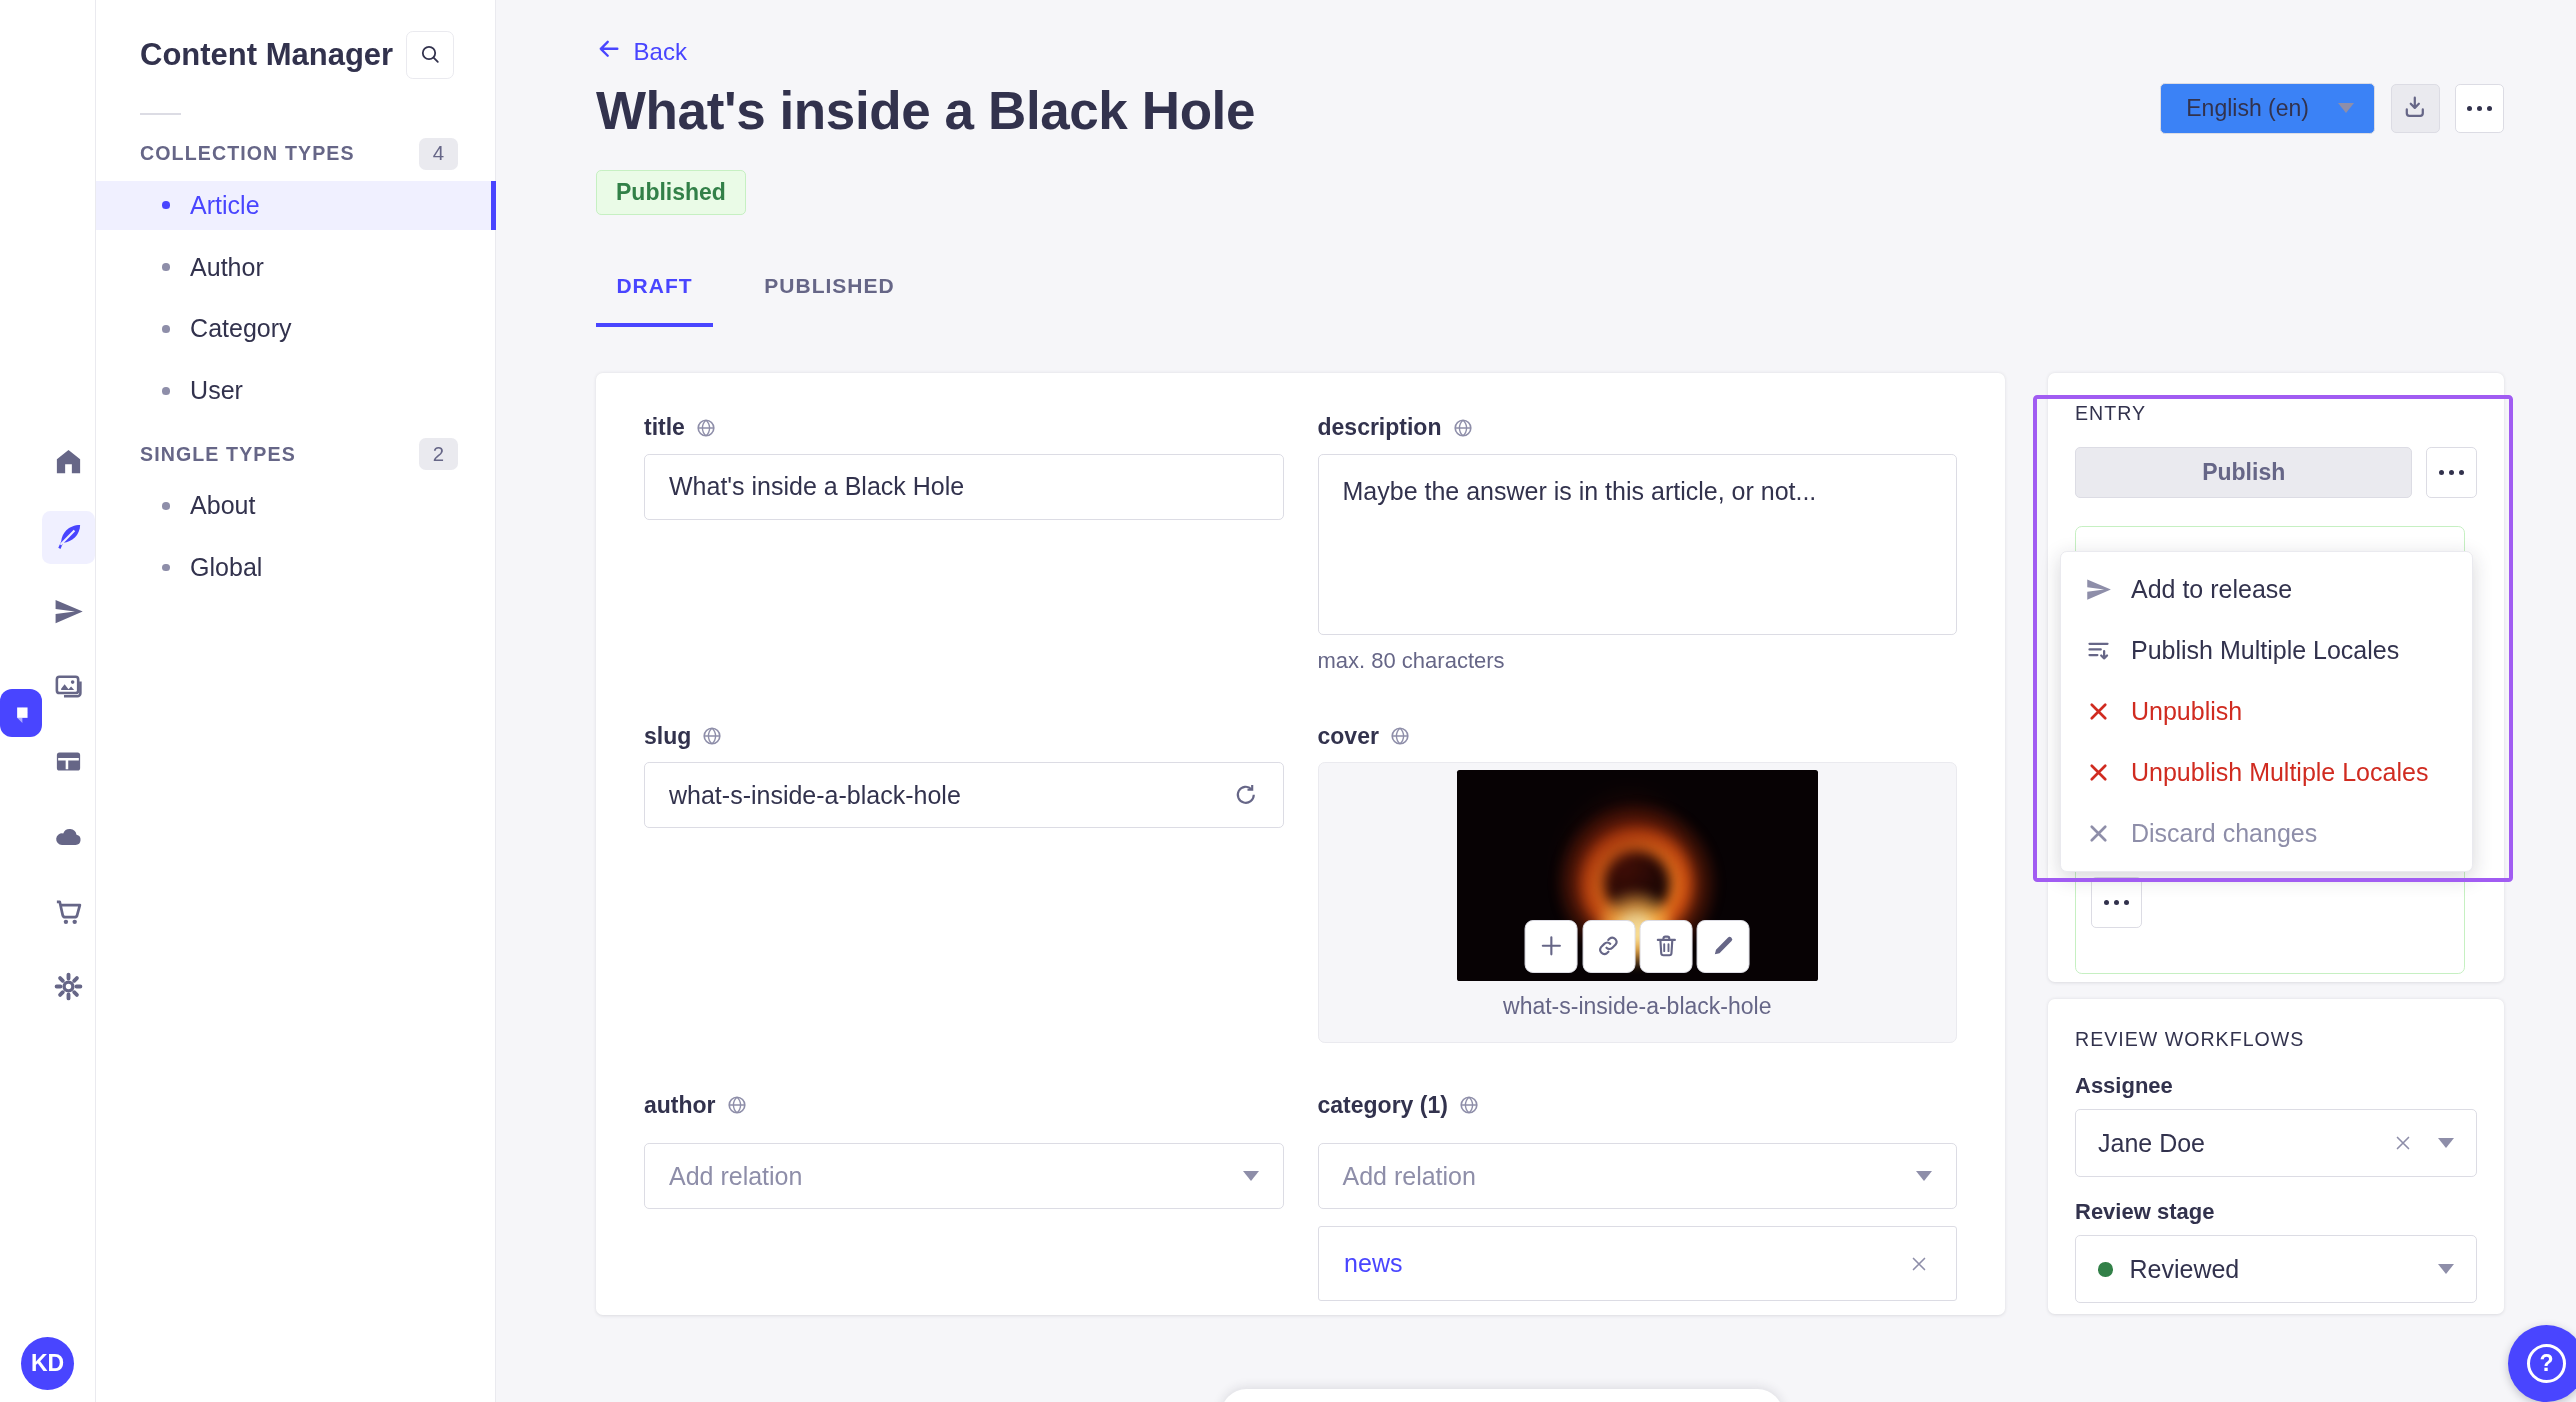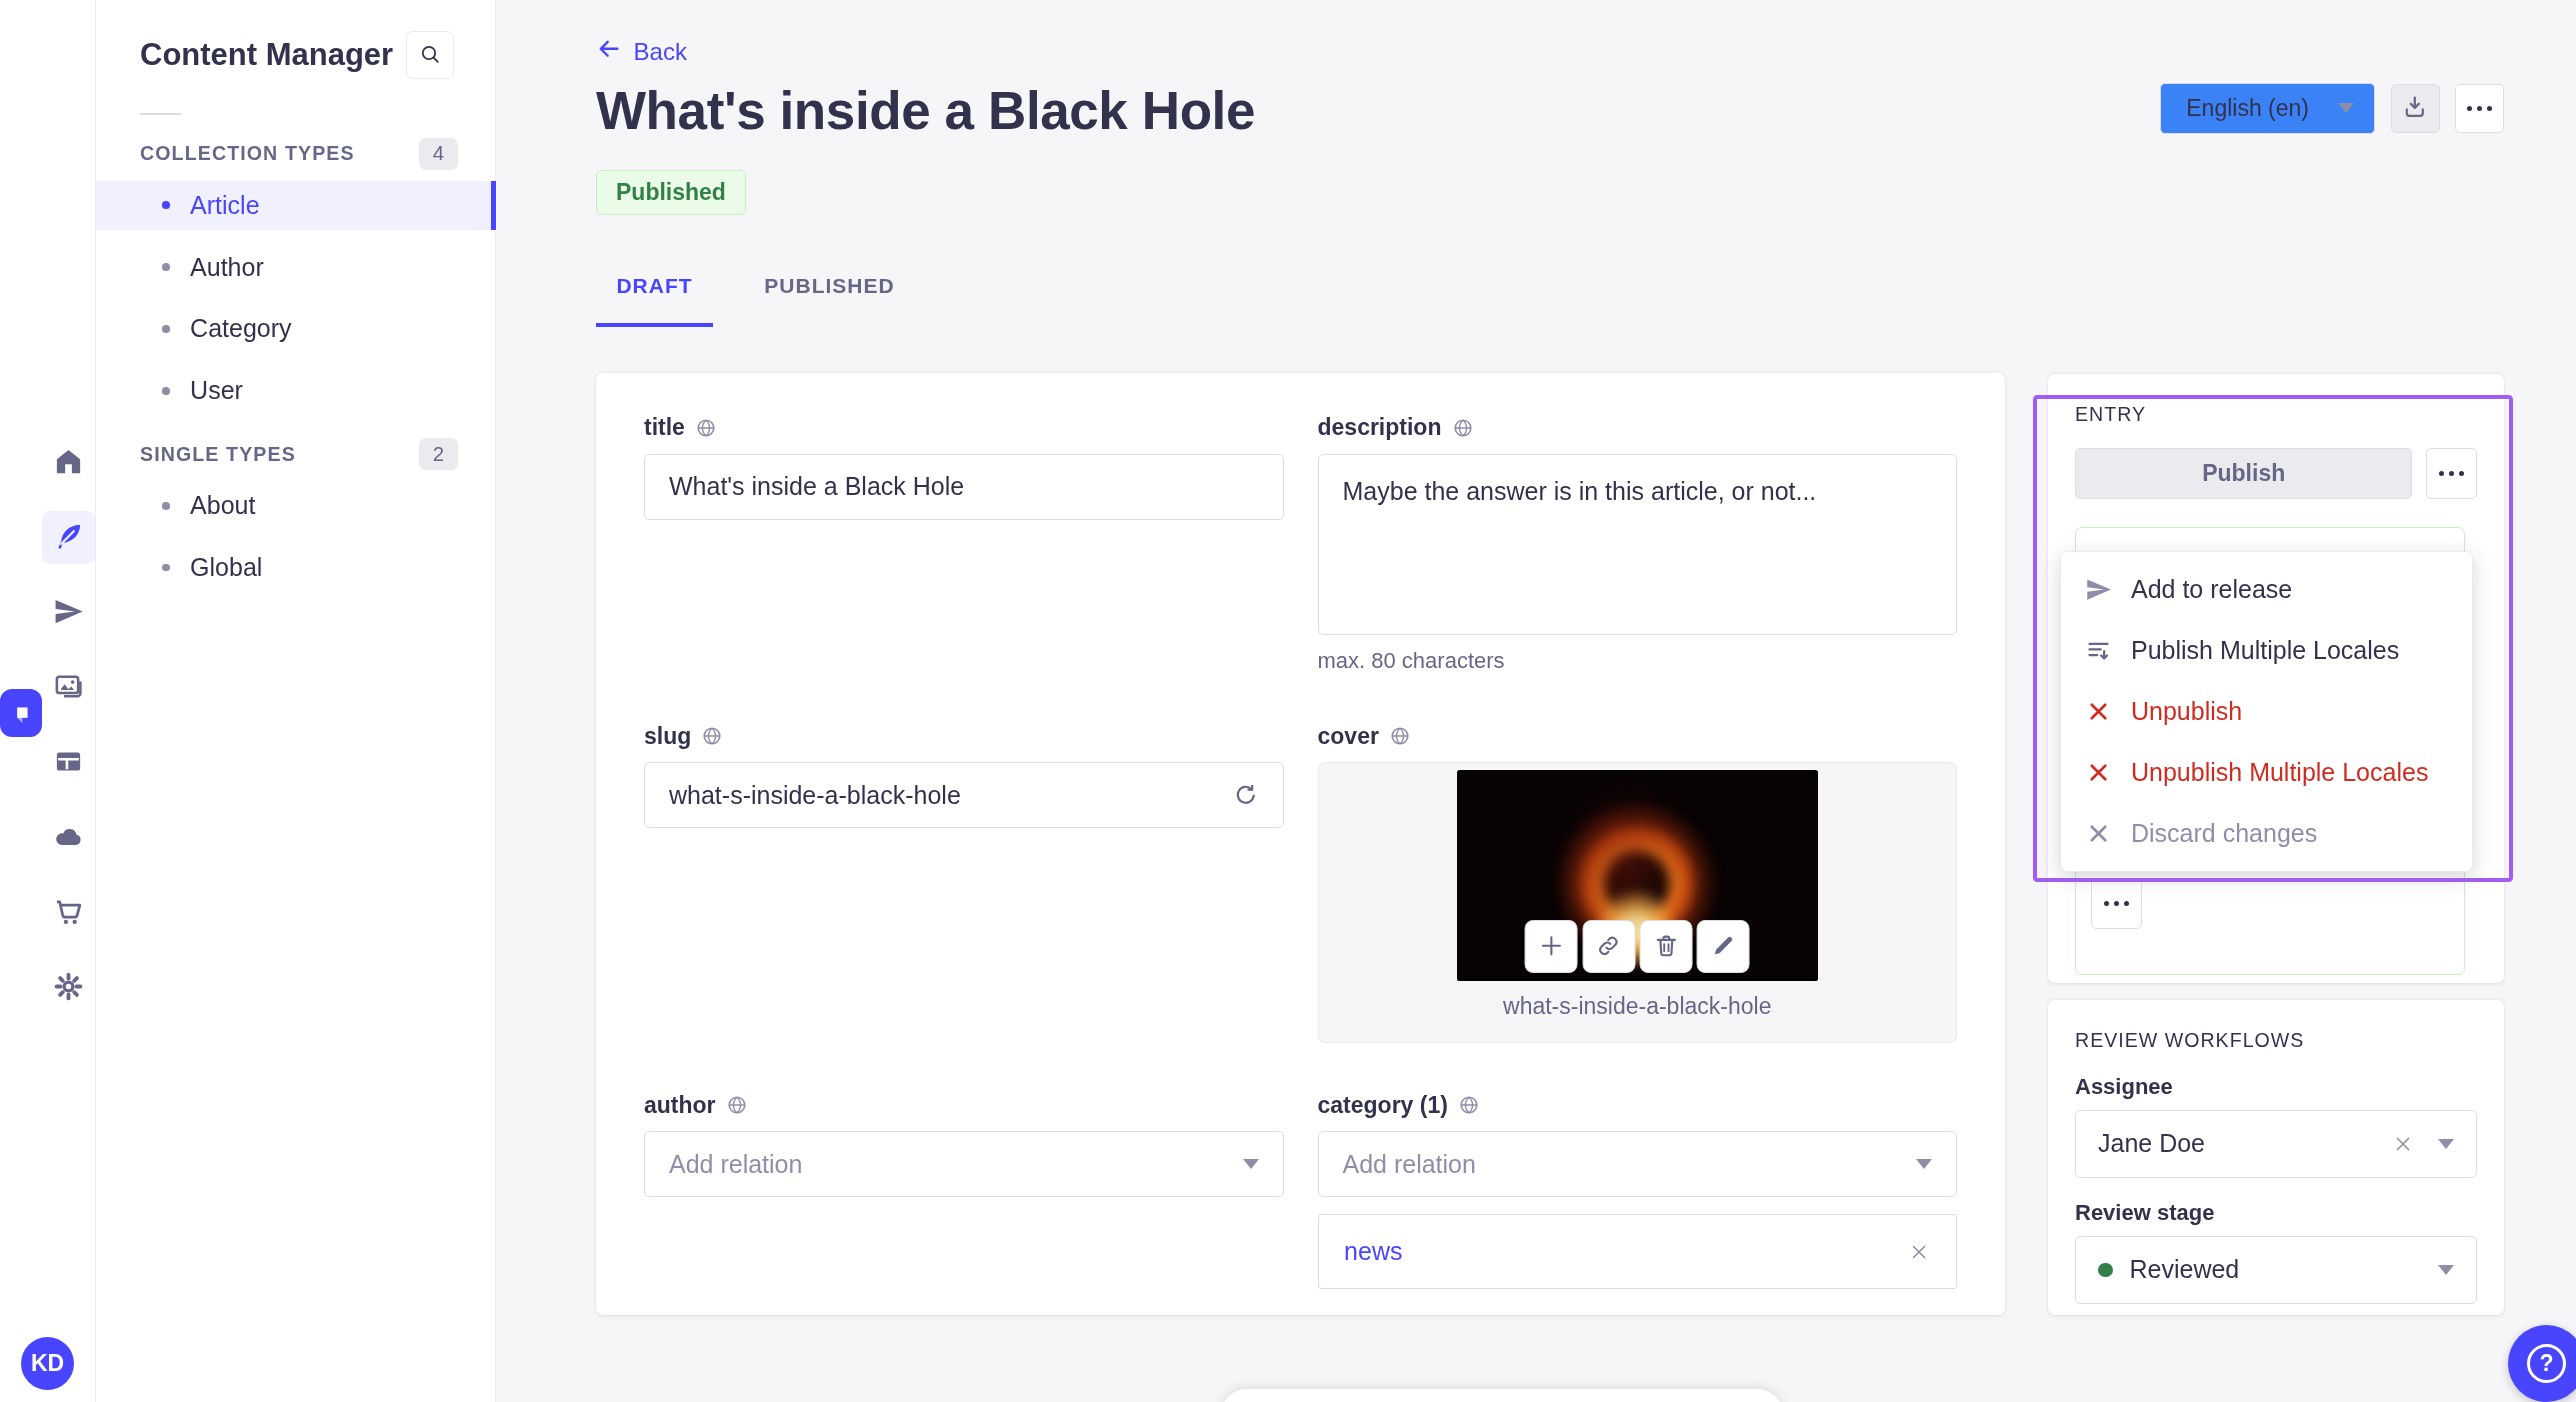--- a/index.html
+++ b/index.html
@@ -63,21 +63,21 @@
   .badge-published{display:inline-flex;align-items:center;margin-top:29px;height:43px;padding:0 19px;
                    background:#eafbe7;border:0.9px solid #c6f0c2;border-radius:5.1px;color:#328048;
                    font-size:23px;font-weight:700;}
   .tabs{display:flex;margin-top:51px;}
   .tab{padding:0 20.4px;height:41px;font-size:21px;font-weight:700;letter-spacing:1px;cursor:pointer;
        display:flex;align-items:center;justify-content:center;position:relative;color:#666687;}
   .tab + .tab{margin-left:31px;}
   .tab.active{color:#4945ff;}
   .tab.active::after{content:"";position:absolute;left:0;right:0;bottom:-20.4px;height:4.3px;background:#4945ff;}
 
-  .body-row{display:flex;margin-top:66px;gap:43px;align-items:flex-end;}
+  .body-row{display:flex;margin-top:66px;gap:43px;align-items:center;}
 
   
   .form-card{width:1409px;height:942px;background:#fff;border-radius:6.8px;box-sizing:border-box;
              box-shadow:0 0.9px 3.4px rgba(33,33,52,.12);padding:41px 48px;overflow:hidden;}
   .form-row{display:grid;grid-template-columns:1fr 1fr;column-gap:34px;align-items:start;}
   .form-row + .form-row{margin-top:48px;}
   .field-label{display:flex;align-items:center;gap:10.2px;font-size:23px;font-weight:700;color:#32324d;height:28px;}
   .globe{color:#8e8ea9;display:flex;}
   .globe svg{width:22px;height:22px;}
   .input{margin-top:12px;height:66px;border:0.9px solid #dcdce4;border-radius:5.1px;background:#fff;cursor:text;
@@ -97,21 +97,21 @@
   .blackhole::before{content:"";position:absolute;left:50%;top:54%;width:170px;height:183px;transform:translate(-50%,-50%);
              background:
                radial-gradient(circle at 49% 74%,rgba(255,235,160,.95) 0 11px,rgba(255,190,80,.85) 22px,transparent 41px),
                radial-gradient(circle at 50% 50%,transparent 25.6px,rgba(250,125,30,.9) 38px,rgba(225,85,18,.9) 49px,rgba(140,38,8,.5) 63px,transparent 83px);
              filter:blur(4.3px);}
   .cover-actions{position:absolute;left:50%;transform:translateX(-50%);bottom:7.7px;display:flex;gap:4.3px;z-index:2;}
   .cover-btn{width:53px;height:53px;background:#fff;border:0.9px solid #dcdce4;border-radius:8.5px;cursor:pointer;
              color:#666687;display:flex;align-items:center;justify-content:center;}
   .cover-btn svg{width:25.6px;height:25.6px;}
   .cover-caption{margin-top:12px;font-size:23px;color:#666687;}
-  .select{margin-top:12px;height:66px;border:0.9px solid #dcdce4;border-radius:5.1px;background:#fff;cursor:pointer;
+  .select{margin-top:24px;height:66px;border:0.9px solid #dcdce4;border-radius:5.1px;background:#fff;cursor:pointer;
           display:flex;align-items:center;justify-content:space-between;padding:0 24px;font-size:25px;color:#8e8ea9;box-sizing:border-box;}
   .relation-box{margin-top:17px;height:75px;border:0.9px solid #dcdce4;border-radius:3px;background:#fff;
           display:flex;align-items:center;justify-content:space-between;padding:0 25.6px;box-sizing:border-box;}
   .relation-link{color:#4945ff;font-size:25px;cursor:pointer;}
   .x-icon{color:#8e8ea9;display:flex;cursor:pointer;}
   .x-icon svg{width:22px;height:22px;}
 
   
   .side-col{width:456px;flex:none;display:flex;flex-direction:column;gap:17px;}
   .panel-card{background:#fff;border-radius:6.8px;box-shadow:0 0.9px 3.4px rgba(33,33,52,.12);

